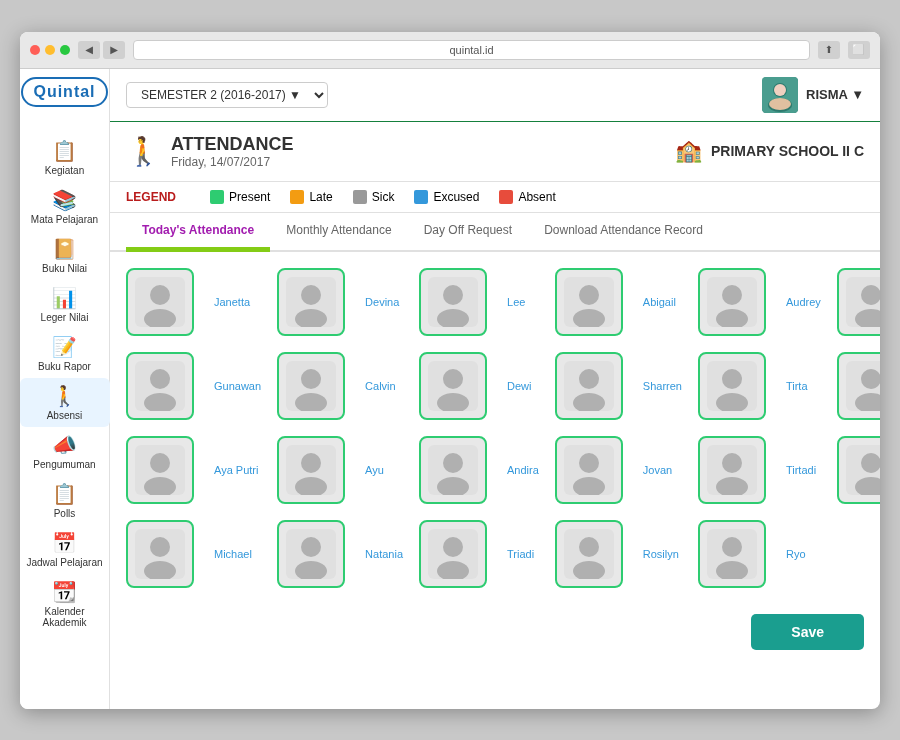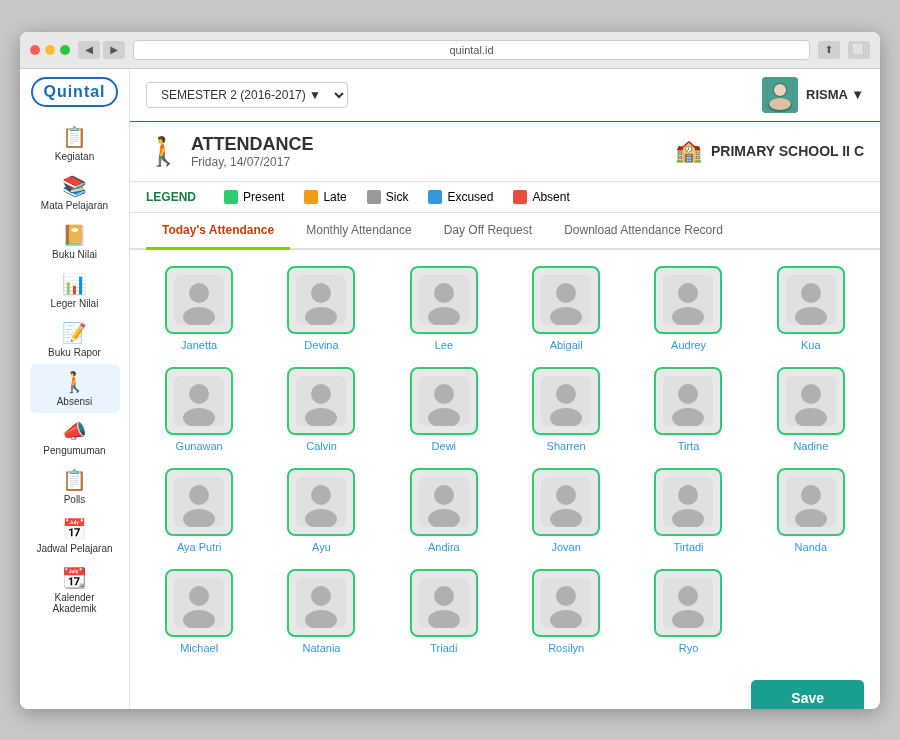--- a/index.html
+++ b/index.html
@@ -42,28 +42,28 @@
     }
     .share-btn { width: 22px; height: 18px; background: #d0d0d0; border-radius: 3px; display: flex; align-items: center; justify-content: center; font-size: 10px; color: #555; }
 
     .app-wrapper {
       display: flex;
       height: 640px;
     }
 
     
     .sidebar {
-      width: 110px;
+      width: 90px;
       background: #fff;
       border-right: 1px solid #e0e0e0;
       display: flex;
       flex-direction: column;
       align-items: center;
       padding-top: 8px;
-      gap: 2px;
+      gap: 16px;
     }
     .logo-area {
       margin-bottom: 10px;
     }
     .logo-box {
       border: 2px solid #1a6db5;
       border-radius: 20px;
       padding: 4px 10px;
       font-size: 16px;
       font-weight: bold;
@@ -150,21 +150,21 @@
 
     
     .legend-bar {
       padding: 8px 16px;
       display: flex;
       align-items: center;
       gap: 20px;
       border-bottom: 1px solid #e0e0e0;
       font-size: 12px;
     }
-    .legend-title { font-weight: bold; color: #15803d; margin-right: 8px; }
+    .legend-title { font-weight: bold; color: #b91c1c; margin-right: 14px; }
     .legend-item { display: flex; align-items: center; gap: 5px; }
     .legend-dot { width: 14px; height: 14px; border-radius: 2px; }
     .dot-present { background: #2ecc71; }
     .dot-late { background: #f39c12; }
     .dot-sick { background: #999; }
     .dot-excused { background: #3498db; }
     .dot-absent { background: #e74c3c; }
 
     
     .tabs-bar {
@@ -175,37 +175,37 @@
     }
     .tab {
       padding: 10px 16px;
       font-size: 12px;
       color: #666;
       cursor: pointer;
       border-bottom: 3px solid transparent;
       margin-bottom: -2px;
     }
     .tab.active {
-      color: #c2410c;
-      border-bottom: 3px solid #84cc16;
+      color: #a21caf;
+      border-bottom: 5px solid #84cc16;
       font-weight: bold;
     }
 
     
     .student-grid {
       padding: 16px;
       display: grid;
       grid-template-columns: repeat(6, 1fr);
       gap: 16px;
     }
     .student-card {
       display: flex;
-      flex-direction: column;
-      align-items: center;
-      gap: 5px;
+      flex-direction: row;
+      align-items: center;
+      gap: 20px;
       cursor: pointer;
     }
     .student-photo {
       width: 68px; height: 68px;
       border: 2px solid #2ecc71;
       border-radius: 8px;
       background: #e8e8e8;
       display: flex; align-items: center; justify-content: center;
       overflow: hidden;
     }

